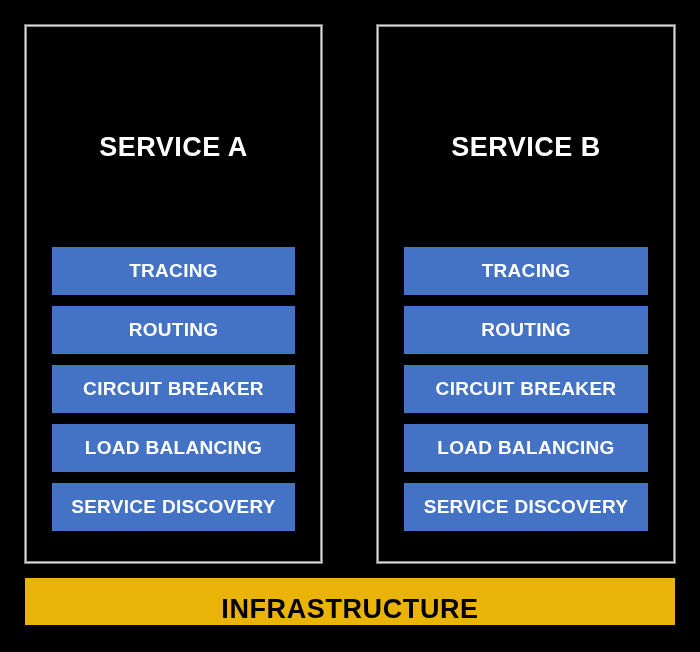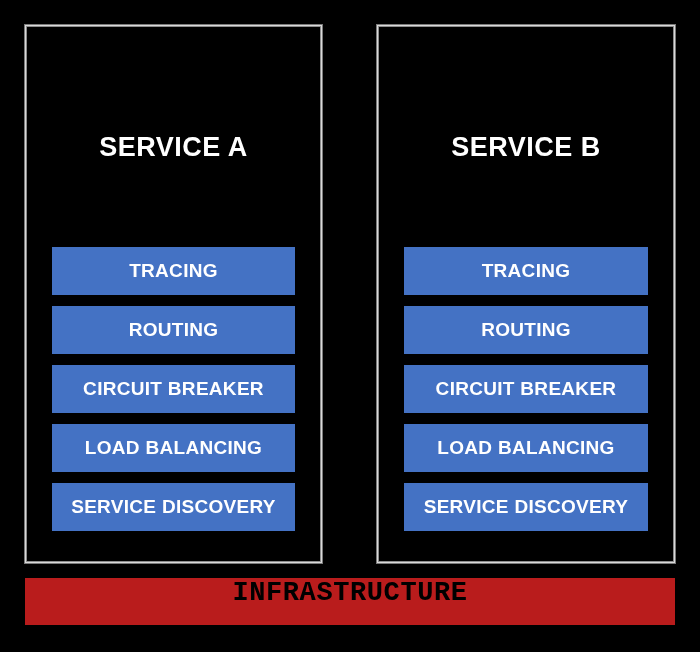--- a/index.html
+++ b/index.html
@@ -72,25 +72,24 @@
   }
   .feature-box:last-child { margin-bottom: 3px; }
 
   
   #infrastructure-bar {
     position: absolute;
     left: 25px;
     top: 578px;
     width: 650px;
     height: 47px;
-    background: #b91c1c;
+    background: #eab308;
     display: flex;
-    align-items: flex-start;
+    align-items: flex-end;
     justify-content: center;
-    font-family: Liberation Mono, monospace;
   }
   #infrastructure-bar .infra-label {
     color: #000000;
     font-size: 27px;
     font-weight: bold;
     letter-spacing: 0.6px;
     white-space: nowrap;
   }
 </style>
 </head>

